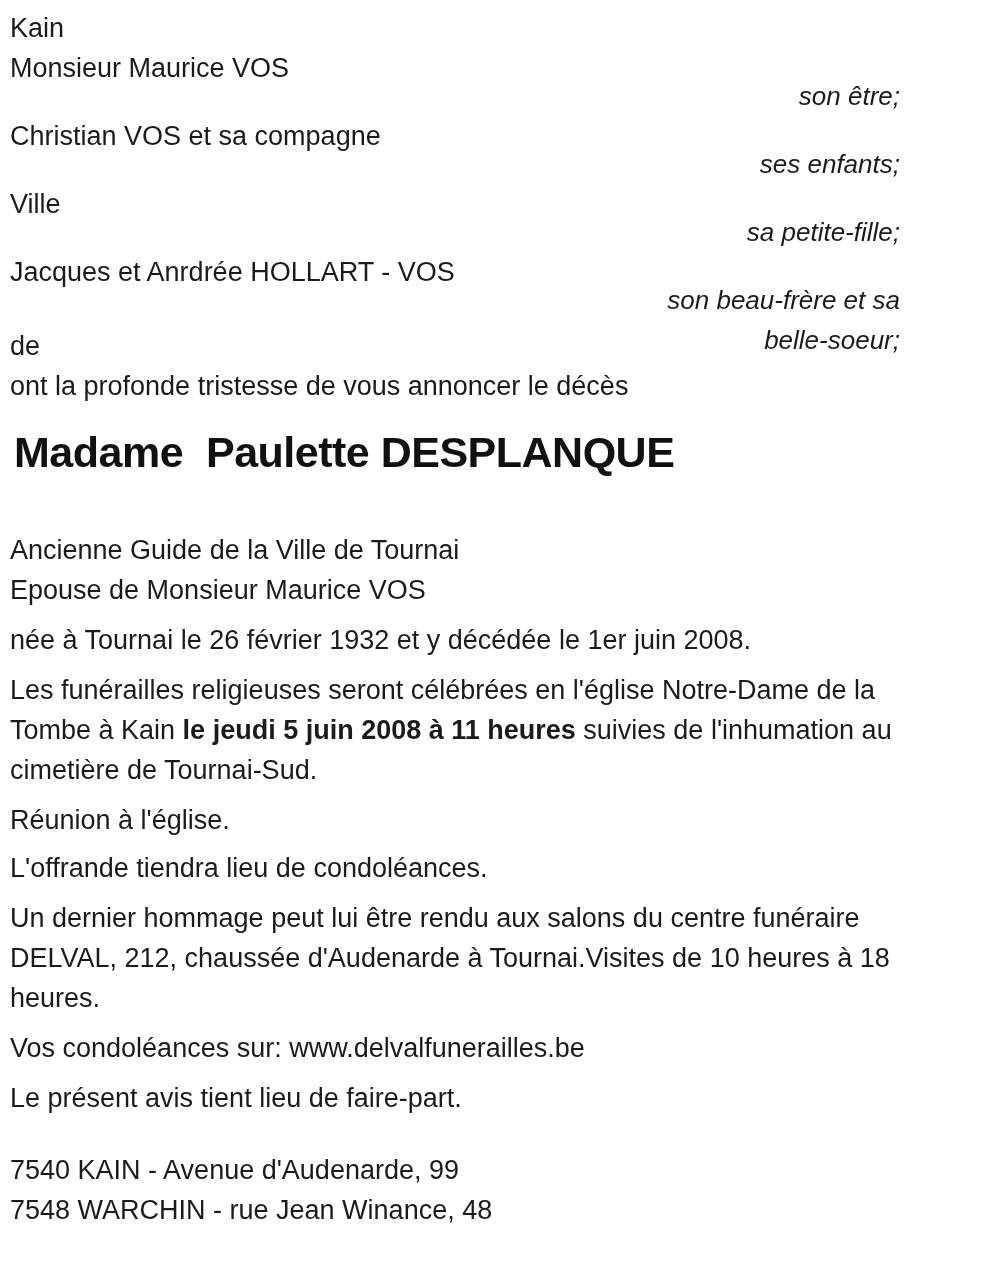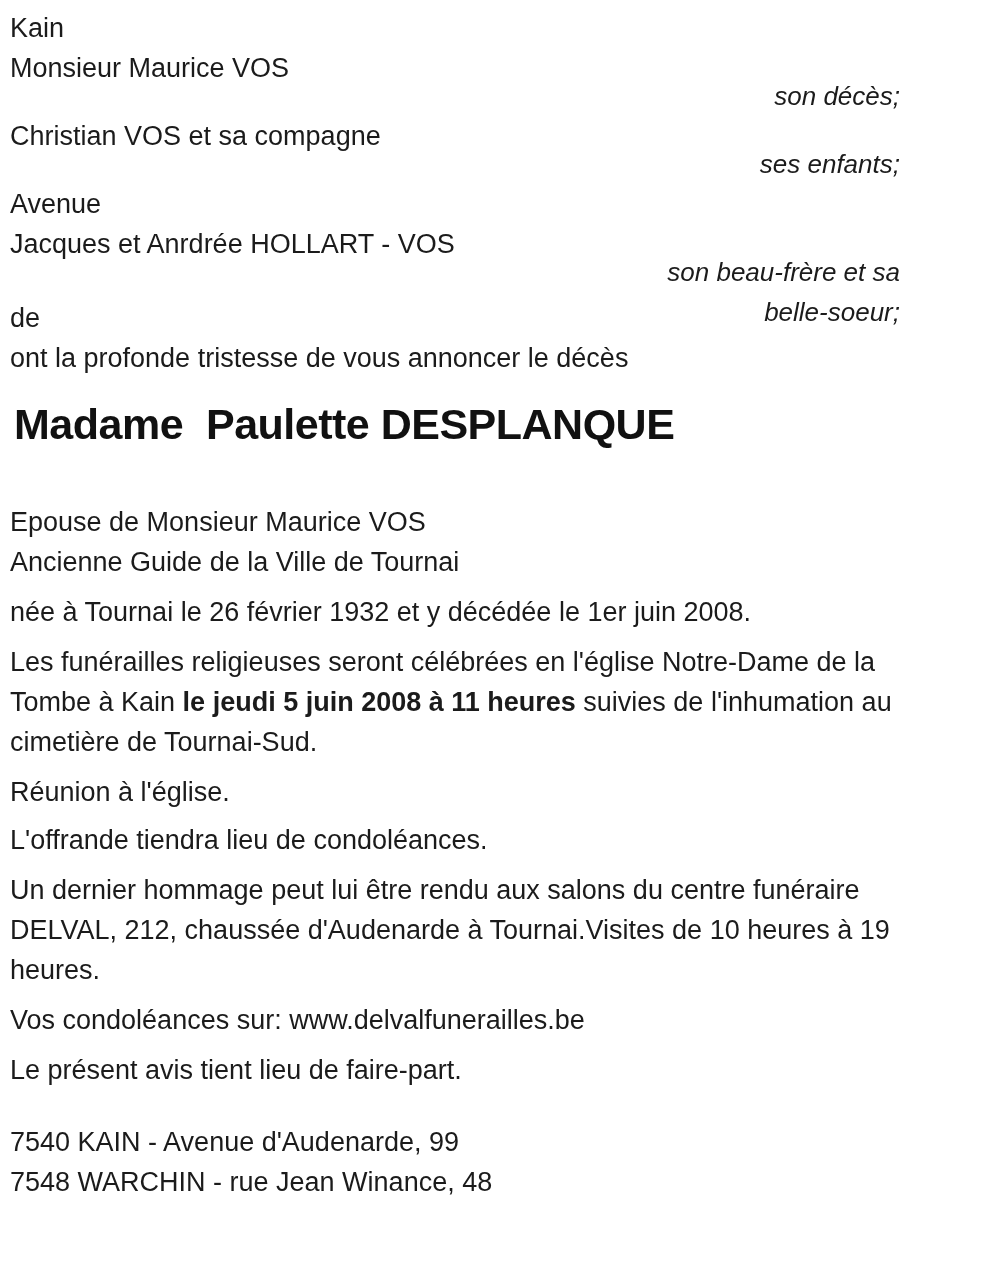--- a/index.html
+++ b/index.html
@@ -50,57 +50,60 @@
 </style>
 </head>
 <body>
 
 <div class="doc">
 
   <p class="line">Kain</p>
 
   <p class="line">Monsieur Maurice VOS</p>
   <div class="relation">
-    <p class="rel-line">son décès;</p>
+    <p class="rel-line">son être;</p>
   </div>
 
   <p class="line">Christian VOS et sa compagne</p>
   <div class="relation">
     <p class="rel-line">ses enfants;</p>
   </div>
 
-  <p class="line">Avenue</p>
+  <p class="line">Ville</p>
+  <div class="relation">
+    <p class="rel-line">sa petite-fille;</p>
+  </div>
 
   <p class="line">Jacques et Anrdrée HOLLART - VOS</p>
   <div class="relation">
     <p class="rel-line">son beau-frère et sa</p>
     <p class="rel-line">belle-soeur;</p>
   </div>
 
   <div class="intro-block">
     <p class="line">de</p>
     <p class="line">ont la profonde tristesse de vous annoncer le décès</p>
   </div>
 
   <h1 class="deceased-title">Madame  Paulette DESPLANQUE</h1>
 
   <div class="subtitles">
+    <p class="line">Ancienne Guide de la Ville de Tournai</p>
     <p class="line">Epouse de Monsieur Maurice VOS</p>
-    <p class="line">Ancienne Guide de la Ville de Tournai</p>
   </div>
 
   <p class="para birth-death">née à Tournai le 26 février 1932 et y décédée le 1er juin 2008.</p>
 
   <p class="para prewrap"><span>Les funérailles religieuses seront célébrées en l'église Notre-Dame de la Tombe à Kain </span><span class="bold-inline">le jeudi 5 juin 2008 à 11 heures</span><span> suivies de l'inhumation au cimetière de Tournai-Sud.</span></p>
 
   <p class="para">Réunion à l'église.</p>
 
   <p class="para-sm">L'offrande tiendra lieu de condoléances.</p>
 
-  <p class="para">Un dernier hommage peut lui être rendu aux salons du centre funéraire DELVAL, 212, chaussée d'Audenarde à Tournai.Visites de 10 heures à 19 heures.</p>
+  <p class="para">Un dernier hommage peut lui être rendu aux salons du centre funéraire DELVAL, 212, chaussée d'Audenarde à Tournai.Visites de 10 heures à 18 heures.</p>
 
   <p class="para prewrap"><span>Vos condoléances sur: </span><span class="url">www.delvalfunerailles.be</span></p>
 
   <p class="para">Le présent avis tient lieu de faire-part.</p>
 
   <div class="addresses">
     <p class="line">7540 KAIN - Avenue d'Audenarde, 99</p>
     <p class="line">7548 WARCHIN - rue Jean Winance, 48</p>
   </div>
 

